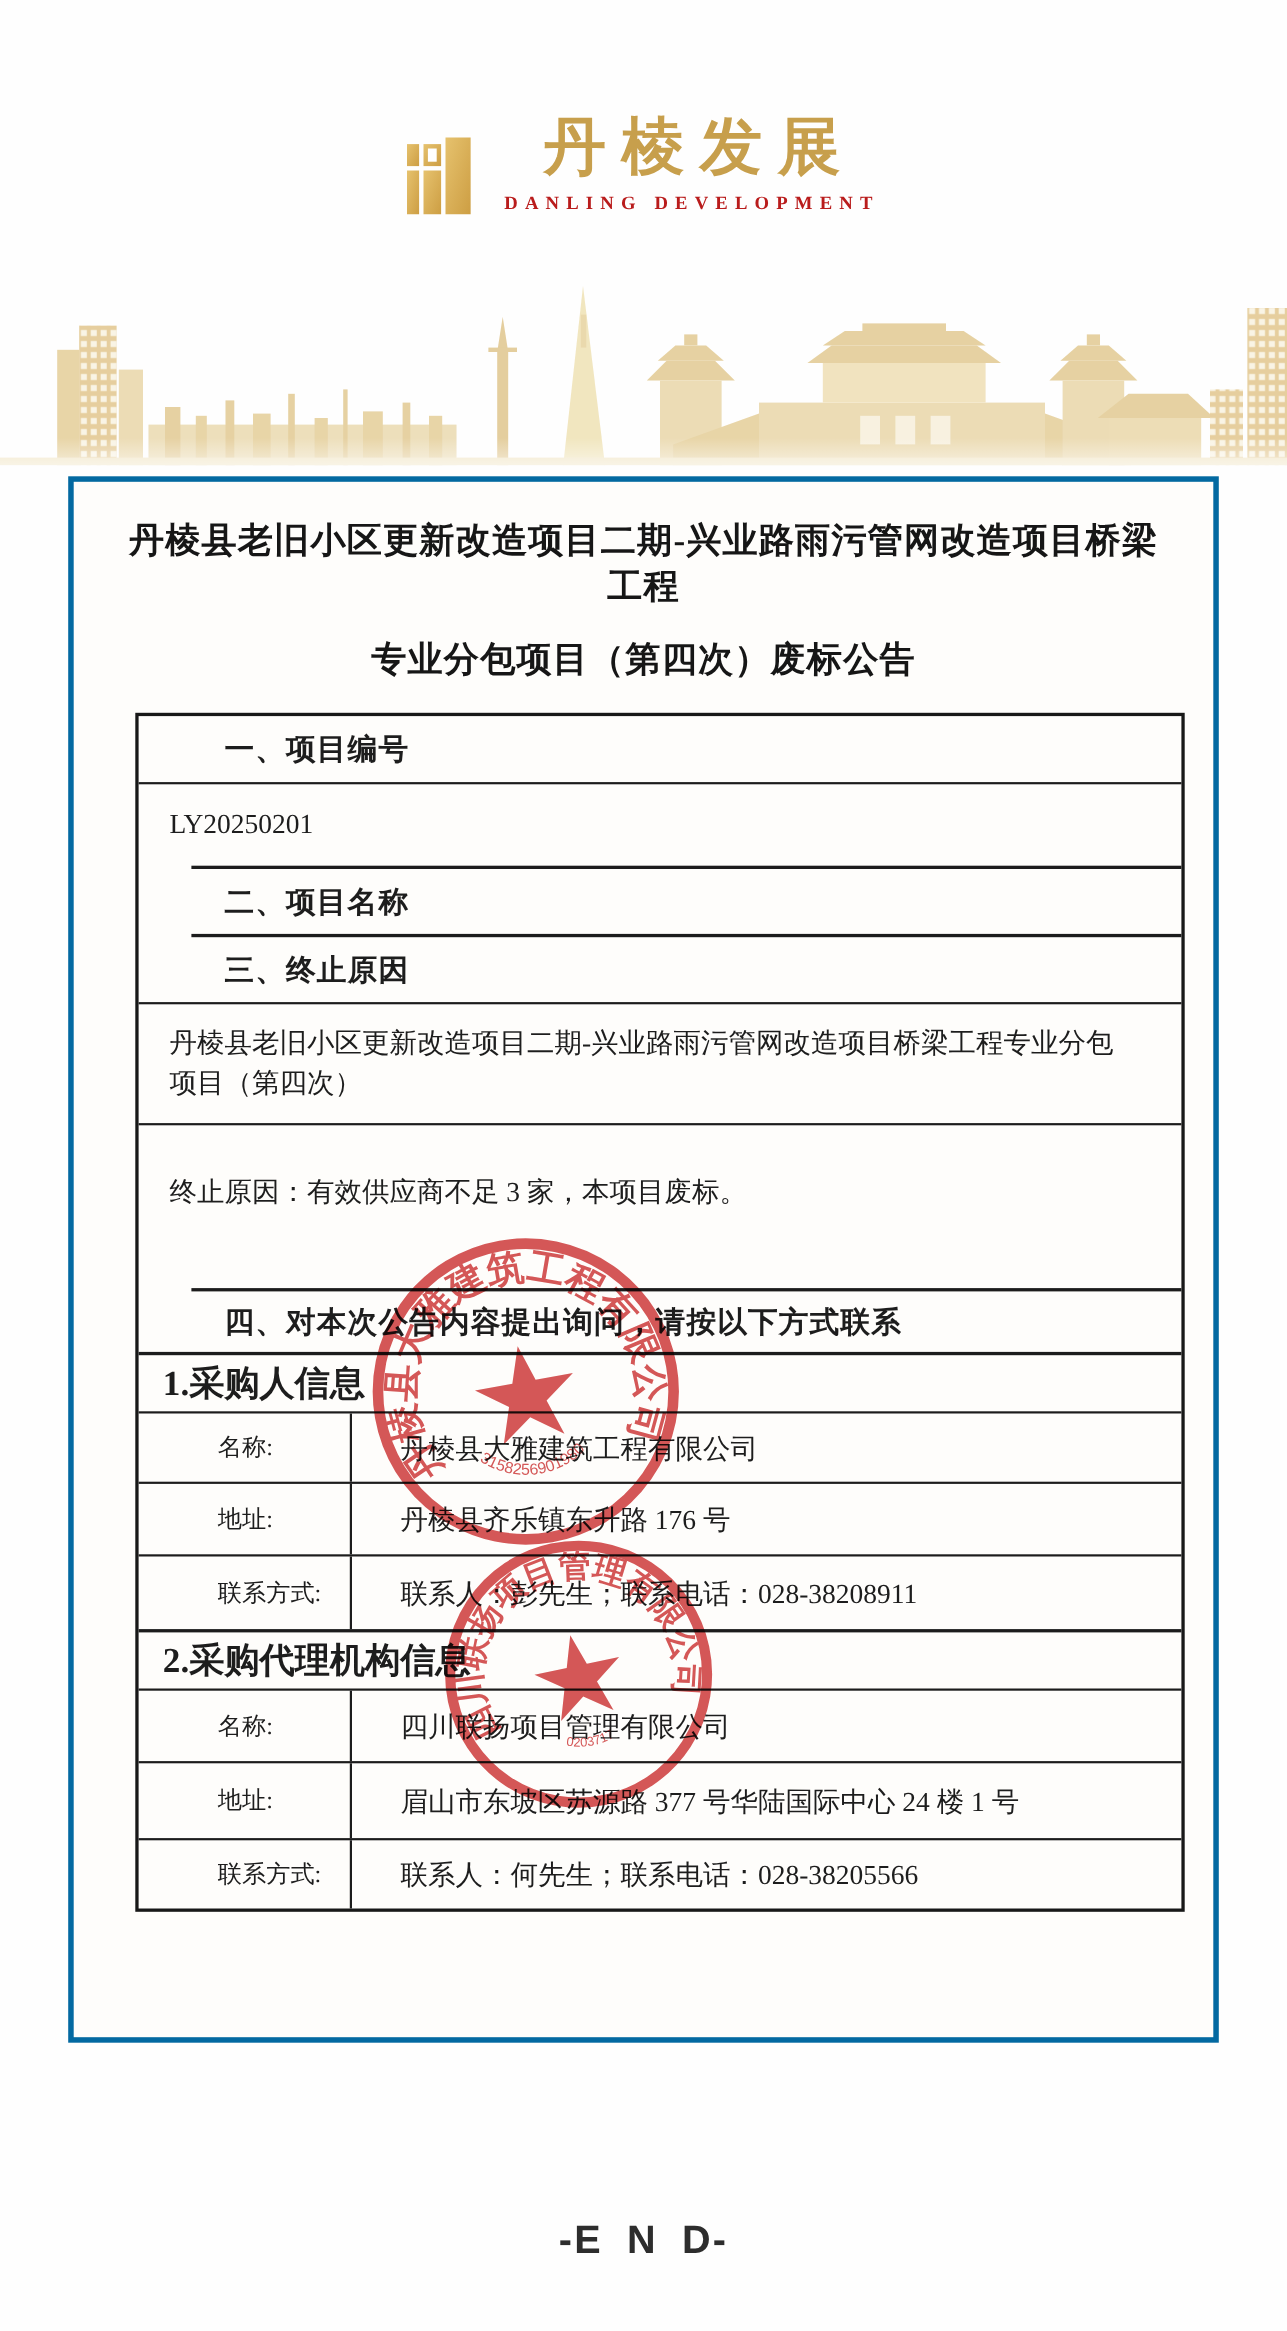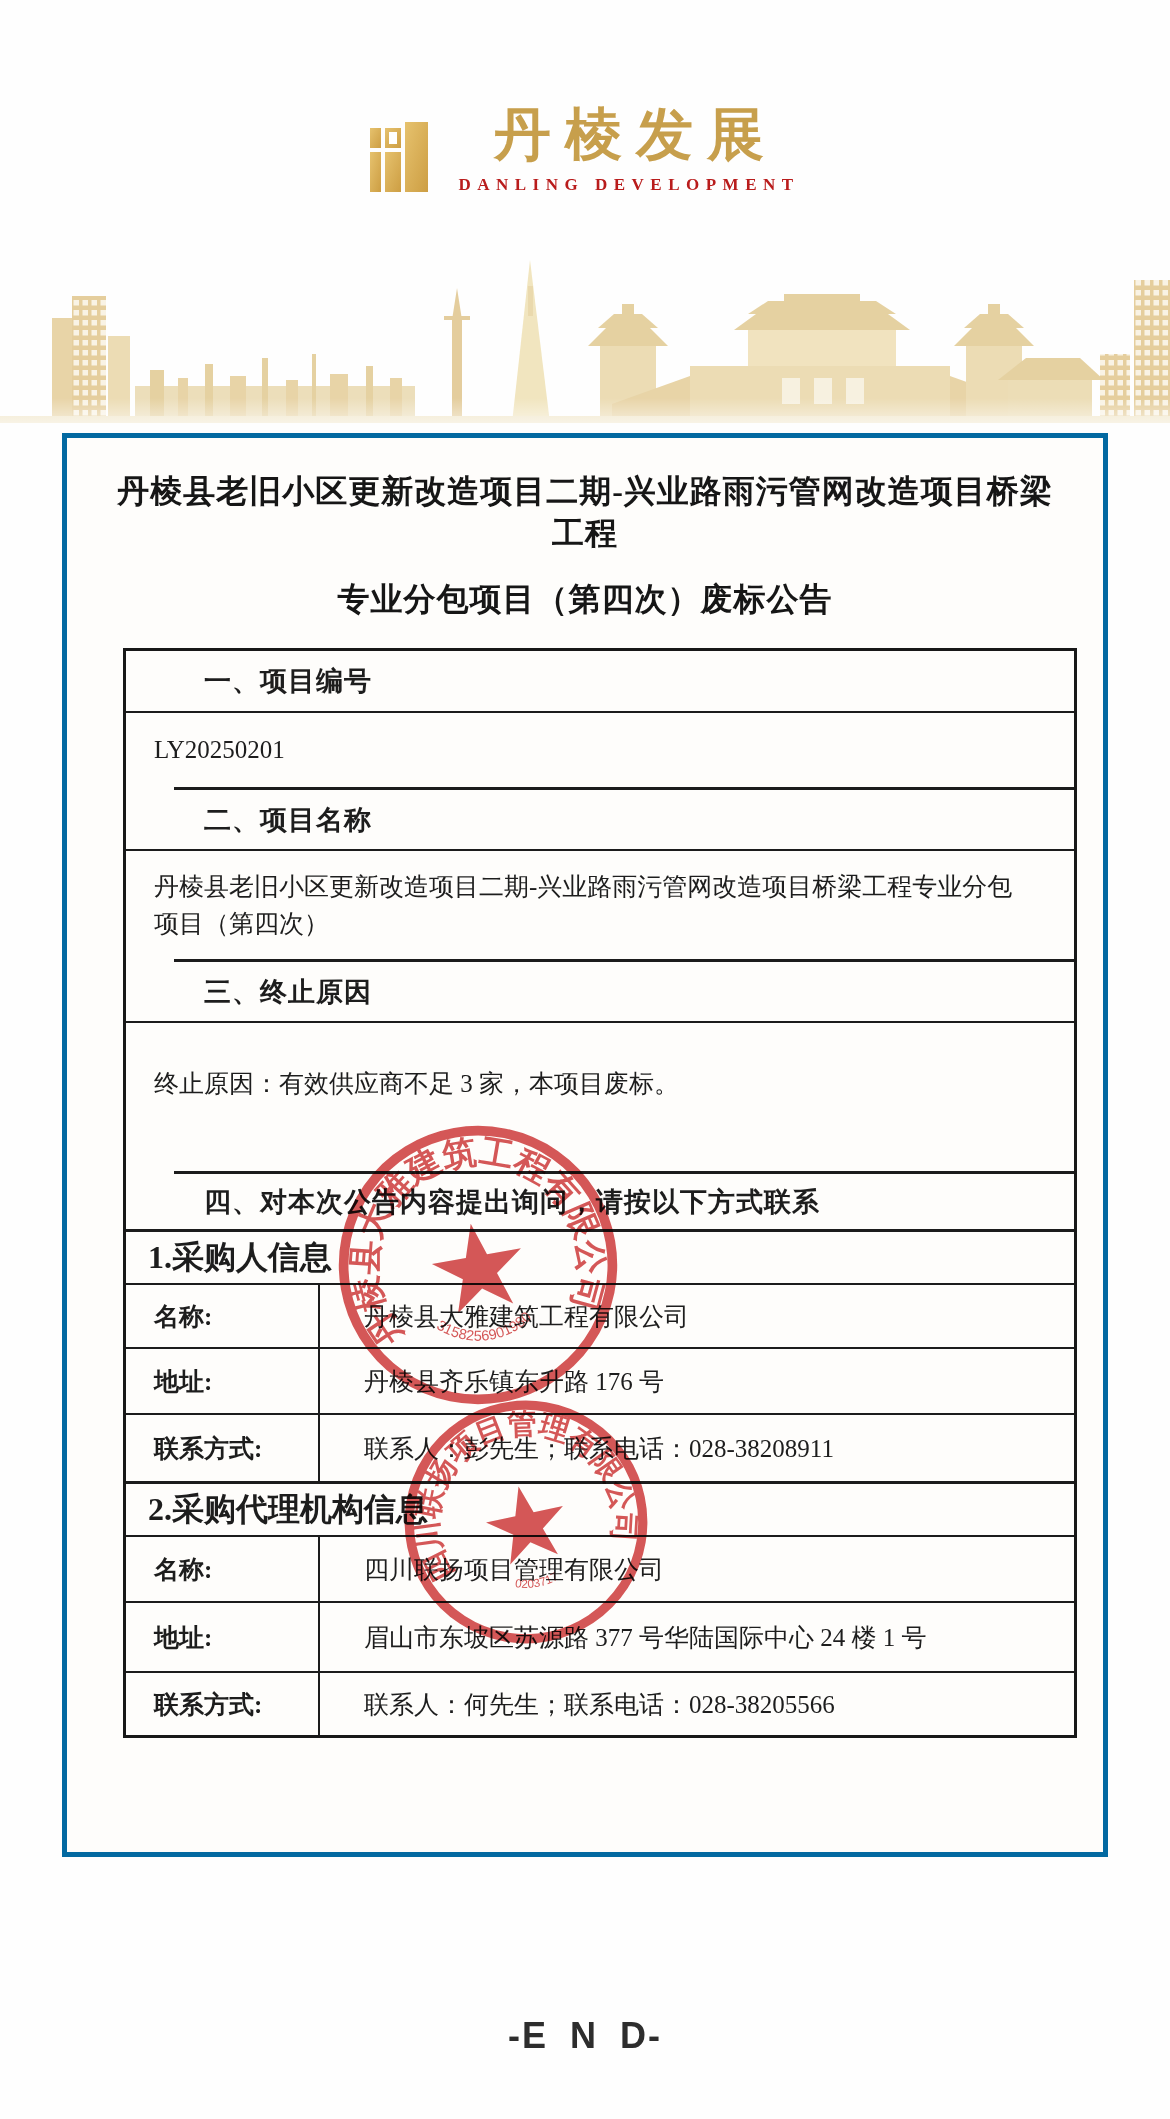--- a/index.html
+++ b/index.html
@@ -3,21 +3,21 @@
 <meta charset="utf-8">
 <style>
   html,body{margin:0;padding:0;background:#ffffff;}
   .page{
     position:relative;width:1170px;height:2119px;background:#fefefe;overflow:hidden;
     font-family:"Liberation Serif","DejaVu Serif",serif;color:#1d1d1d;
   }
   
   .letterhead{
     position:absolute;top:104px;left:0;width:100%;
-    display:flex;justify-content:center;align-items:center;gap:30px;
+    display:flex;justify-content:center;align-items:flex-end;gap:30px;
   }
   .logo-mark{display:block;margin-top:8px;}
   .wordmark-col{display:flex;flex-direction:column;align-items:center;}
   .wordmark{
     font-size:57px;font-weight:700;color:#c79f4c;letter-spacing:14px;
     line-height:62px;white-space:nowrap;text-indent:14px;
   }
   .word-sub{
     font-size:17px;font-weight:600;color:#b91c1c;letter-spacing:6.5px;
     margin-top:9px;white-space:nowrap;font-family:"Liberation Serif","DejaVu Serif",serif;
@@ -41,21 +41,21 @@
   .tr:first-child{border-top:none;}
   .tr--head{border-top-width:3px;margin-left:48px;}
   .tr--head .head-label{font-size:27px;font-weight:700;padding-left:30px;letter-spacing:1px;}
   .tr--group{border-top-width:3px;}
   .group-label{font-size:32px;font-weight:700;padding-left:22px;}
   .tr--tall{align-items:flex-start;padding-top:44px;}
   .plain-value{font-size:25px;padding-left:28px;}
   .kv{display:grid;grid-template-columns:194px 1fr;align-items:stretch;padding:0;}
   .kv .k{
     border-right:2px solid #1c1c1c;display:flex;align-items:center;
-    padding-left:28px;font-size:25px;font-weight:700;box-sizing:border-box;
+    padding-left:28px;font-size:22px;font-weight:400;box-sizing:border-box;margin-left:44px;
   }
   .kv .v{display:flex;align-items:center;padding-left:44px;padding-right:20px;font-size:25px;}
   .wrap-2{line-height:37px;padding-top:6px;padding-bottom:6px;padding-right:40px;}
   
   .stamp{position:absolute;mix-blend-mode:multiply;opacity:.88;pointer-events:none;}
   .stamp--purchaser{left:333px;top:1120px;transform:rotate(-10deg);}
   .stamp--agency{left:400px;top:1396px;transform:rotate(-12deg);}
   
   .end-mark{
     position:absolute;top:2015px;left:0;width:100%;text-align:center;
@@ -154,25 +154,25 @@
     <div class="info-table">
       <div class="tr tr--head" style="height:60px">
         <span class="head-label">一、项目编号</span>
       </div>
       <div class="tr" style="height:76px">
         <span class="plain-value">LY20250201</span>
       </div>
       <div class="tr tr--head" style="height:62px">
         <span class="head-label">二、项目名称</span>
       </div>
+      <div class="tr tr--head" style="height:62px">
+        <span class="head-label">三、终止原因</span>
+      </div>
       <div class="tr" style="height:110px">
         <span class="plain-value wrap-2">丹棱县老旧小区更新改造项目二期-兴业路雨污管网改造项目桥梁工程专业分包项目（第四次）</span>
-      </div>
-      <div class="tr tr--head" style="height:62px">
-        <span class="head-label">三、终止原因</span>
       </div>
       <div class="tr tr--tall" style="height:150px">
         <span class="plain-value">终止原因：有效供应商不足 3 家，本项目废标。</span>
       </div>
       <div class="tr tr--head" style="height:58px">
         <span class="head-label">四、对本次公告内容提出询问，请按以下方式联系</span>
       </div>
 
       <div class="tr tr--group" style="height:54px">
         <span class="group-label">1.采购人信息</span>

